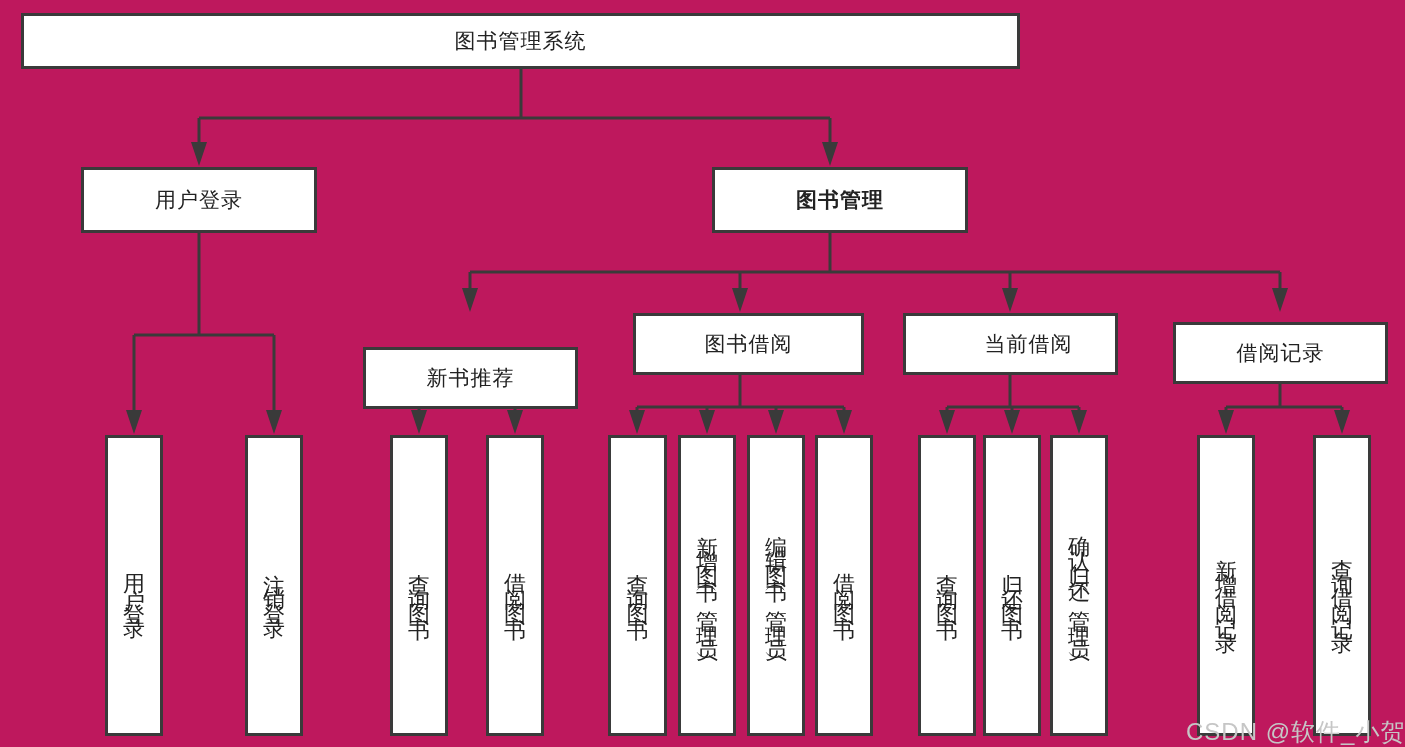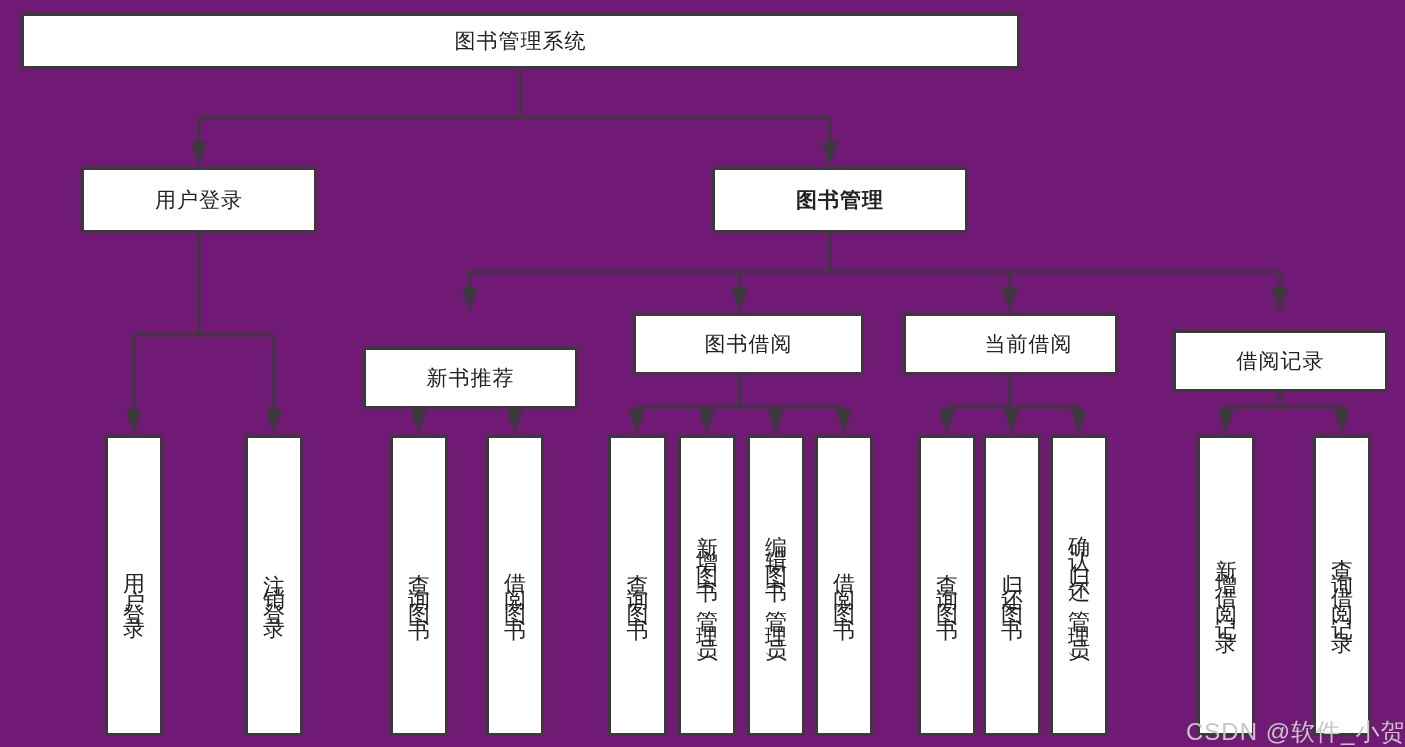--- a/index.html
+++ b/index.html
@@ -1,17 +1,17 @@
 <!DOCTYPE html>
 <html><head>
 <meta charset="utf-8">
 <style>
   html,body{margin:0;padding:0;background:#ffffff;}
   .canvas{
-    position:relative;width:1405px;height:747px;background:#701a75;overflow:hidden;
+    position:relative;width:1405px;height:747px;background:#be185d;overflow:hidden;
     font-family:"Liberation Sans","DejaVu Sans",sans-serif;color:#222222;
   }
   svg.wires{position:absolute;left:0;top:0;z-index:1;}
   .node{
     position:absolute;box-sizing:border-box;border:3px solid #3a3a3a;background:#ffffff;
     display:flex;align-items:center;justify-content:center;z-index:2;
     font-size:21px;letter-spacing:1px;color:#222222;
   }
   .leaf{
     position:absolute;box-sizing:border-box;border:3px solid #3a3a3a;background:#ffffff;
@@ -101,21 +101,21 @@
   </svg>
 
   <div class="node" style="left:21px;top:13px;width:999px;height:56px;">图书管理系统</div>
 
   <div class="node" style="left:81px;top:167px;width:236px;height:66px;">用户登录</div>
   <div class="node" style="left:712px;top:167px;width:256px;height:66px;font-weight:bold;">图书管理</div>
 
   <div class="node" style="left:363px;top:313px;width:215px;height:62px;margin-top:34px;">新书推荐</div>
   <div class="node" style="left:633px;top:313px;width:231px;height:62px;">图书借阅</div>
   <div class="node" style="left:903px;top:313px;width:215px;height:62px;padding-left:36px;">当前借阅</div>
-  <div class="node" style="left:1173px;top:330px;width:215px;height:62px;">借阅记录</div>
+  <div class="node" style="left:1173px;top:322px;width:215px;height:62px;">借阅记录</div>
 
   <div class="leaf" style="left:105px;top:435px;width:58px;height:301px;">
     <span>用户登录</span>
   </div>
   <div class="leaf" style="left:245px;top:435px;width:58px;height:301px;">
     <span>注销登录</span>
   </div>
 
   <div class="leaf" style="left:390px;top:435px;width:58px;height:301px;">
     <span>查询图书</span>

